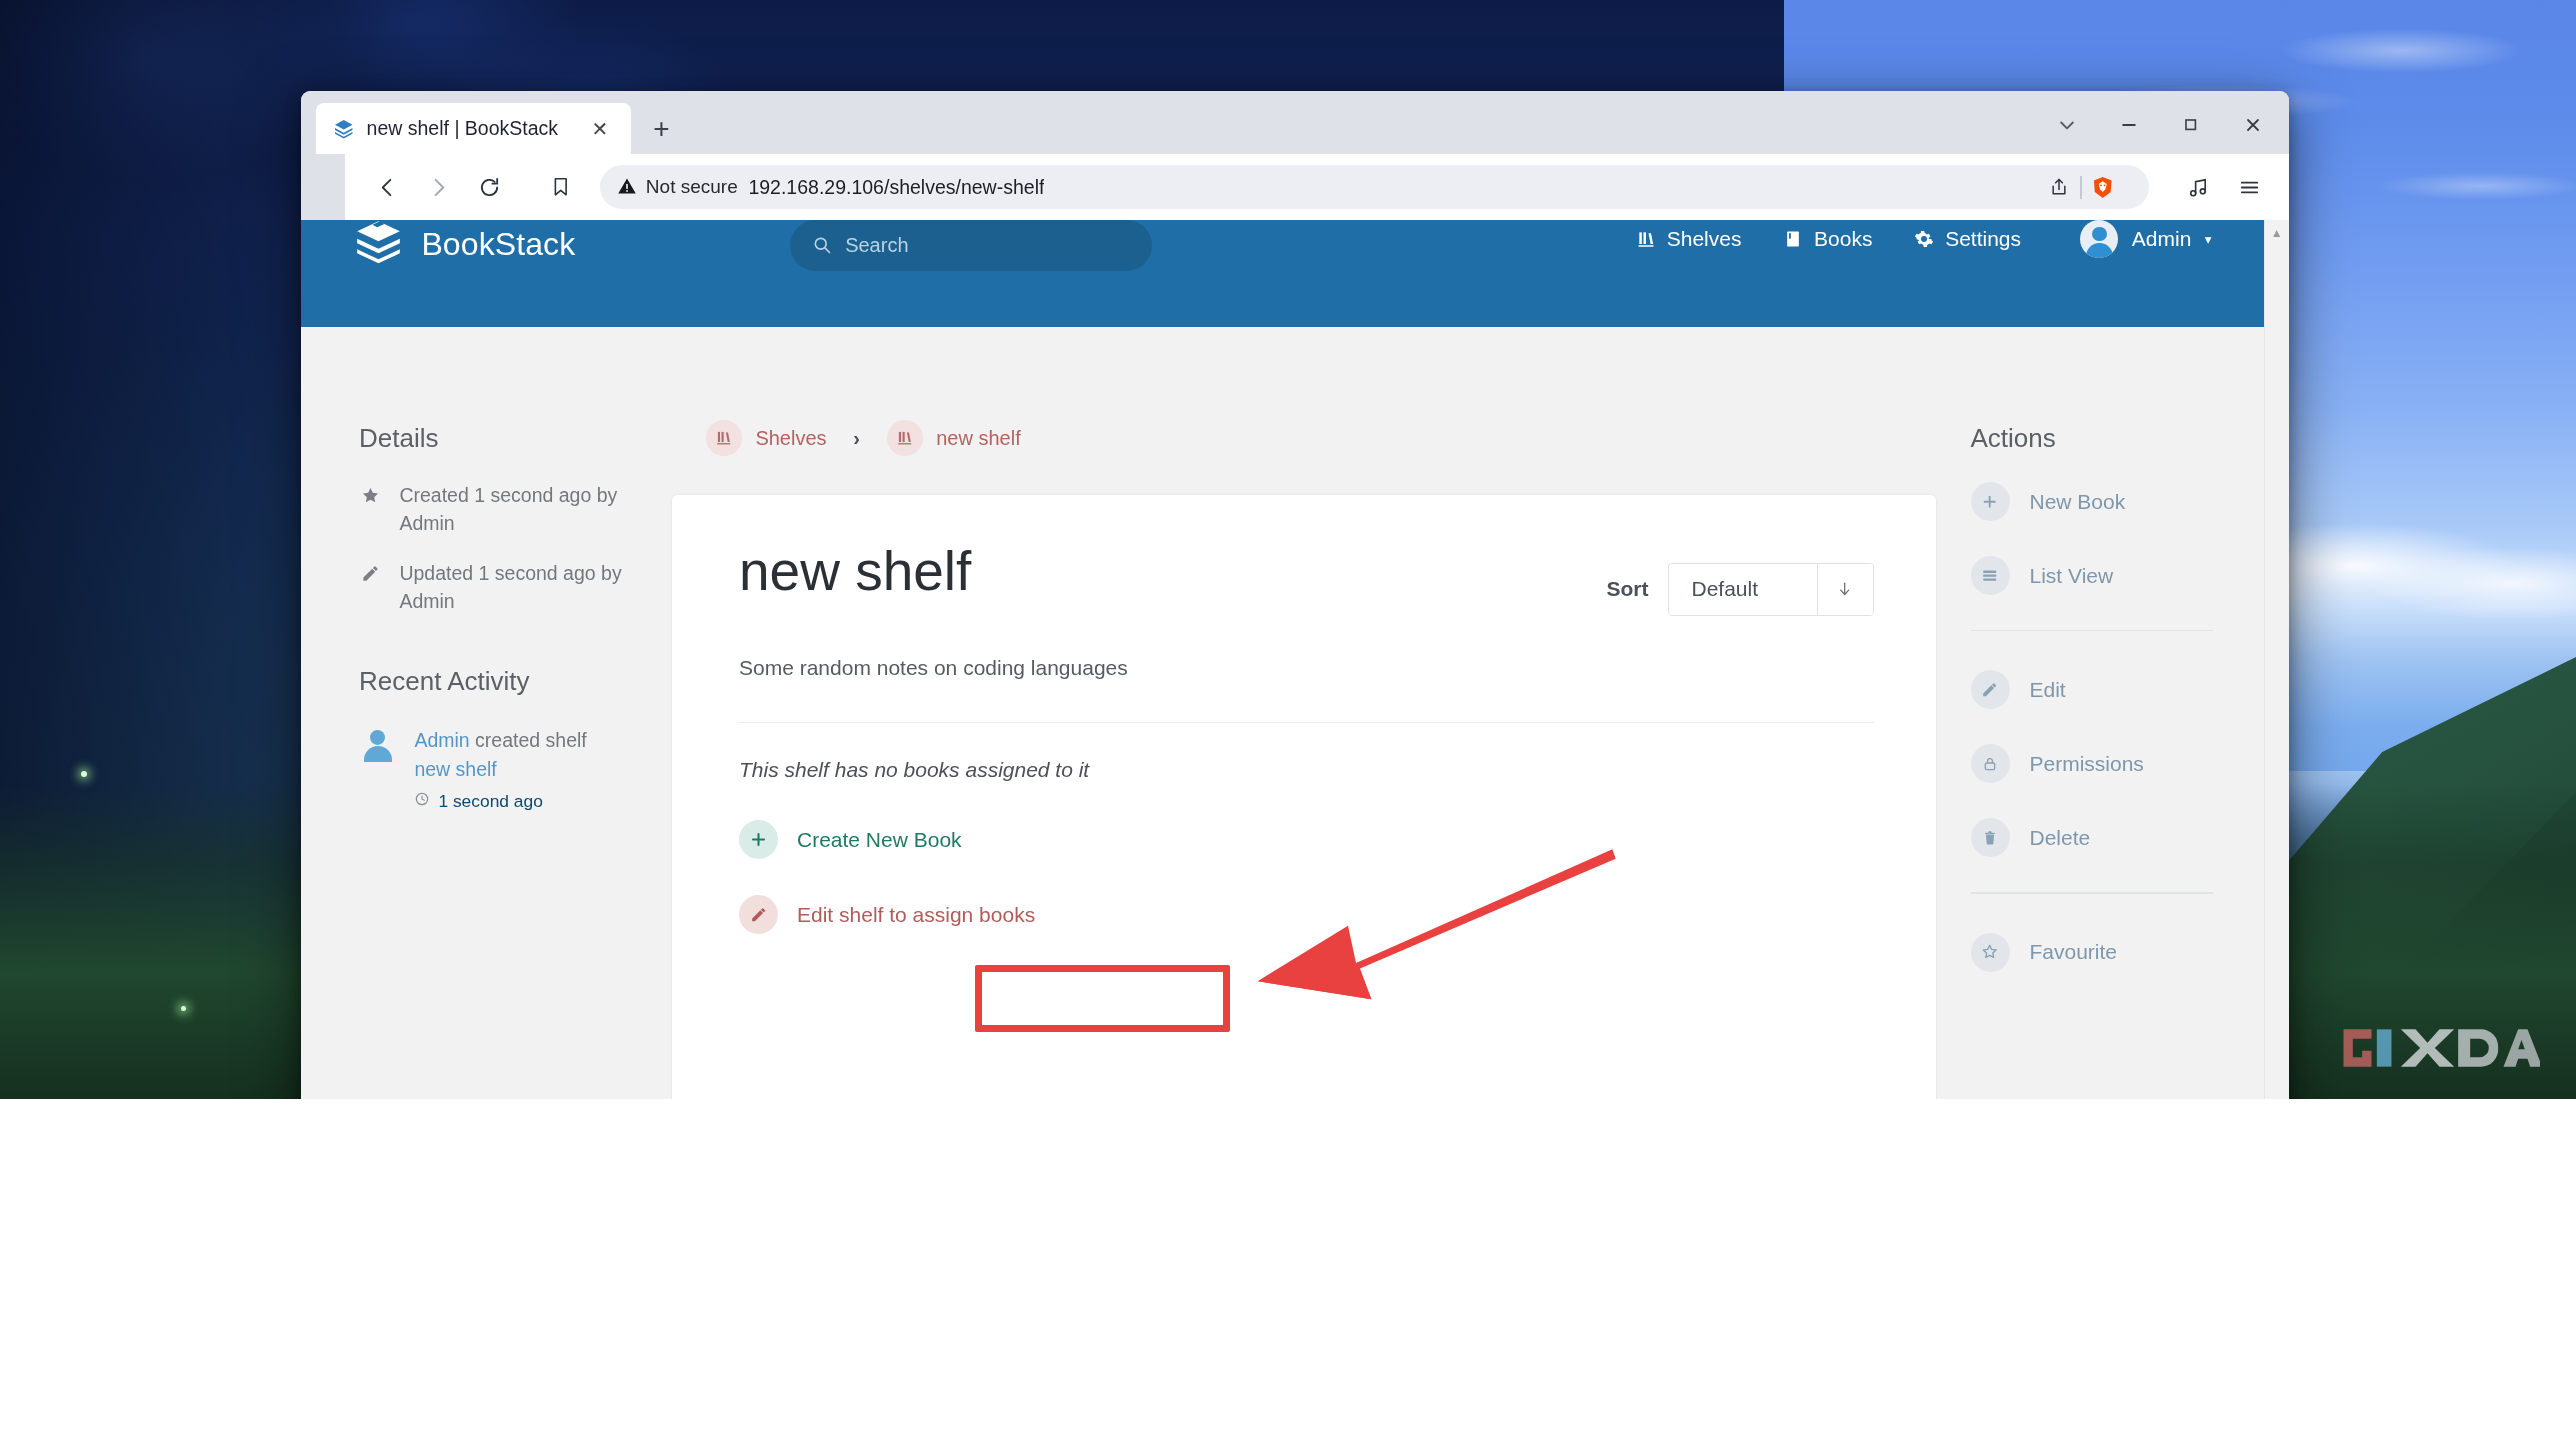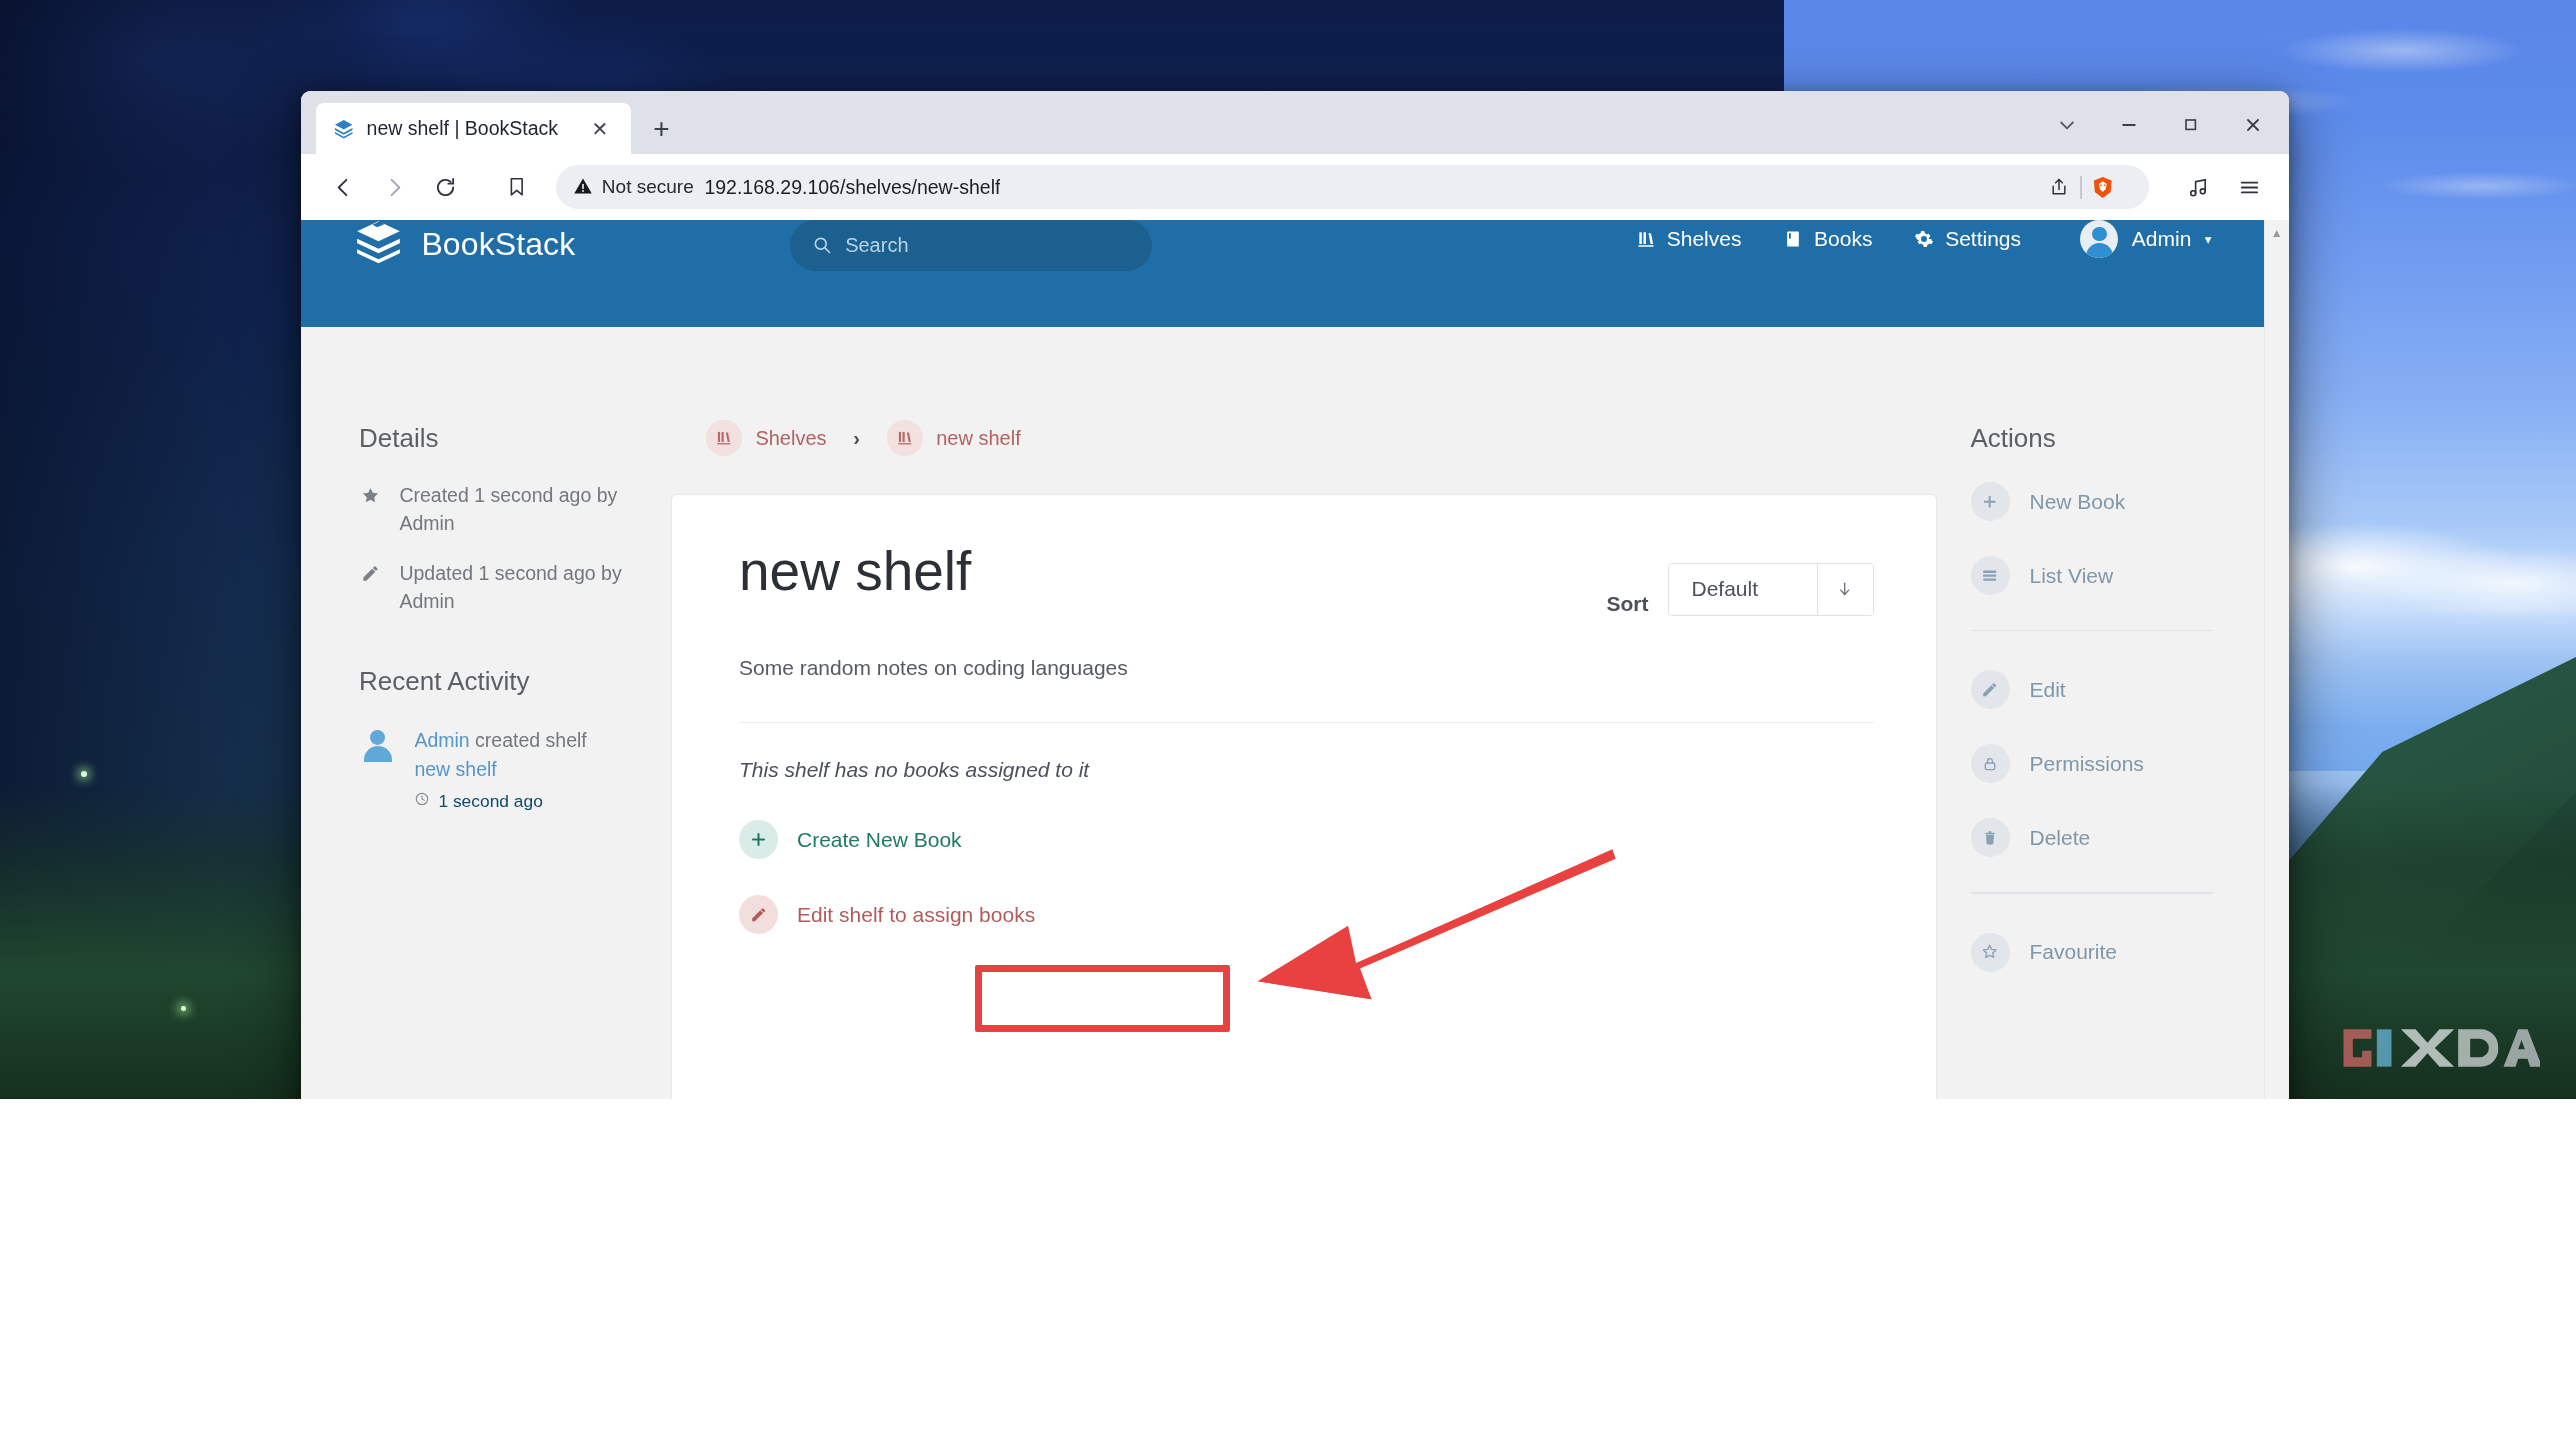--- a/index.html
+++ b/index.html
@@ -125,21 +125,21 @@
     position: absolute; right: 5.4px; top: 12px;
     display: flex; align-items: center; gap: 0;
   }
   .wc { width: 62px; height: 43px; display: flex; align-items: center; justify-content: center;
         color: #3a3e47; }
   .wc svg { display: block; }
 
   
   #navbar {
     height: 66px; background: #ffffff;
-    display: flex; align-items: center; padding: 0 17.4px; gap: 0;
+    display: flex; align-items: center; padding: 0 17.4px; gap: 0; margin-left: 44px;
   }
   .navbtn { width: 51px; height: 51px; display: flex; align-items: center; justify-content: center;
             color: #2f333c; border-radius: 50%; }
   .navbtn.dim { color: #9aa0ab; }
   #bookmark-btn { width: 51px; height: 51px; display: flex; align-items: center; justify-content: center;
                   color: #2f333c; margin-left: 20px; }
   #urlbar {
     flex: 1 1 auto; height: 44px; background: #eceef4; border-radius: 22px;
     display: flex; align-items: center; padding: 0 17.4px; gap: 10.7px; margin: 0 13.4px;
     min-width: 0;
@@ -220,21 +220,21 @@
   .crumb-label { font-size: 20px; color: #b3625f; }
   .crumb-sep { color: #4b5059; font-size: 20px; font-weight: 700; margin: 0 12px; }
 
   #content-card {
     background: #ffffff; border-radius: 5.4px; margin: 0 4px 0 0;
     box-shadow: 0 0.7px 2.7px rgba(0,0,0,.10);
     padding: 48px 62px 0 67px; flex: 0 0 auto; height: 678px;
   }
   #shelf-head { display: flex; align-items: flex-start; justify-content: space-between; gap: 27px; }
   #shelf-title { font-size: 55px; color: #2b2f36; font-weight: 400; line-height: 1.05; }
-  #sort-wrap { display: flex; align-items: flex-end; gap: 19px; margin-top: 20px; }
+  #sort-wrap { display: flex; align-items: center; gap: 19px; margin-top: 20px; }
   #sort-label { font-size: 21px; color: #4b5059; font-weight: 700; }
   #sort-box { display: flex; align-items: stretch; border: 1.3px solid #dfe1e5; border-radius: 4px; overflow: hidden; }
   #sort-value { padding: 13.4px 23px; font-size: 21px; color: #4b5059; min-width: 148px; background: #fff; }
   #sort-dir { width: 56px; display: flex; align-items: center; justify-content: center;
               border-left: 1.3px solid #dfe1e5; color: #6a7079; font-size: 21.5px; background: #fff; }
   #shelf-desc { font-size: 21px; color: #565b62; margin-top: 40px; }
   #desc-rule { height: 1.3px; background: #ececec; margin-top: 42px; }
   #no-books { font-size: 21px; color: #4b5059; font-style: italic; margin-top: 35px; }
 
   .action-link { display: flex; align-items: center; gap: 19px; }

